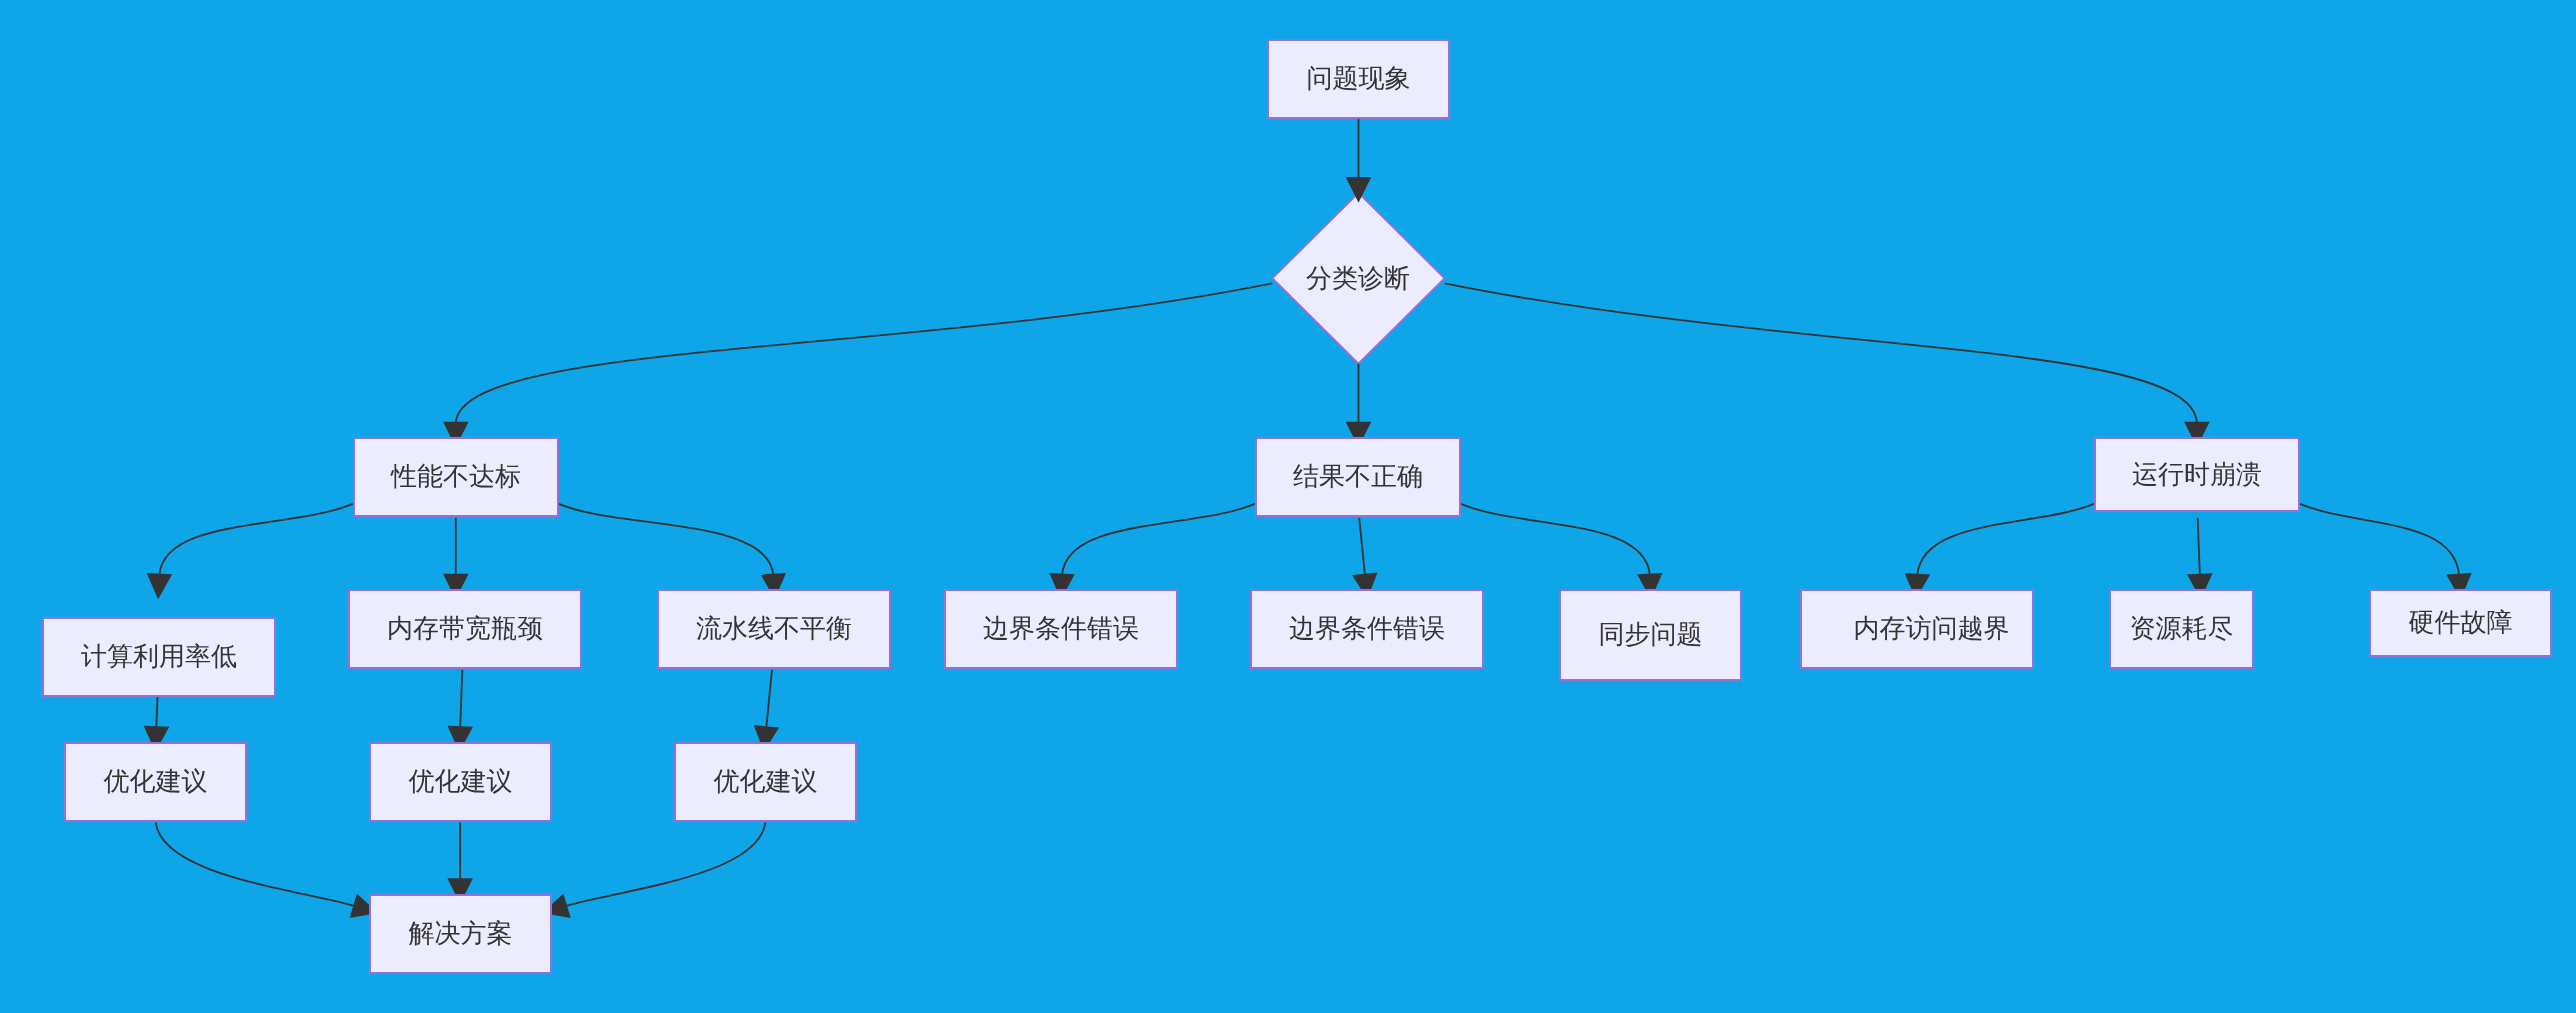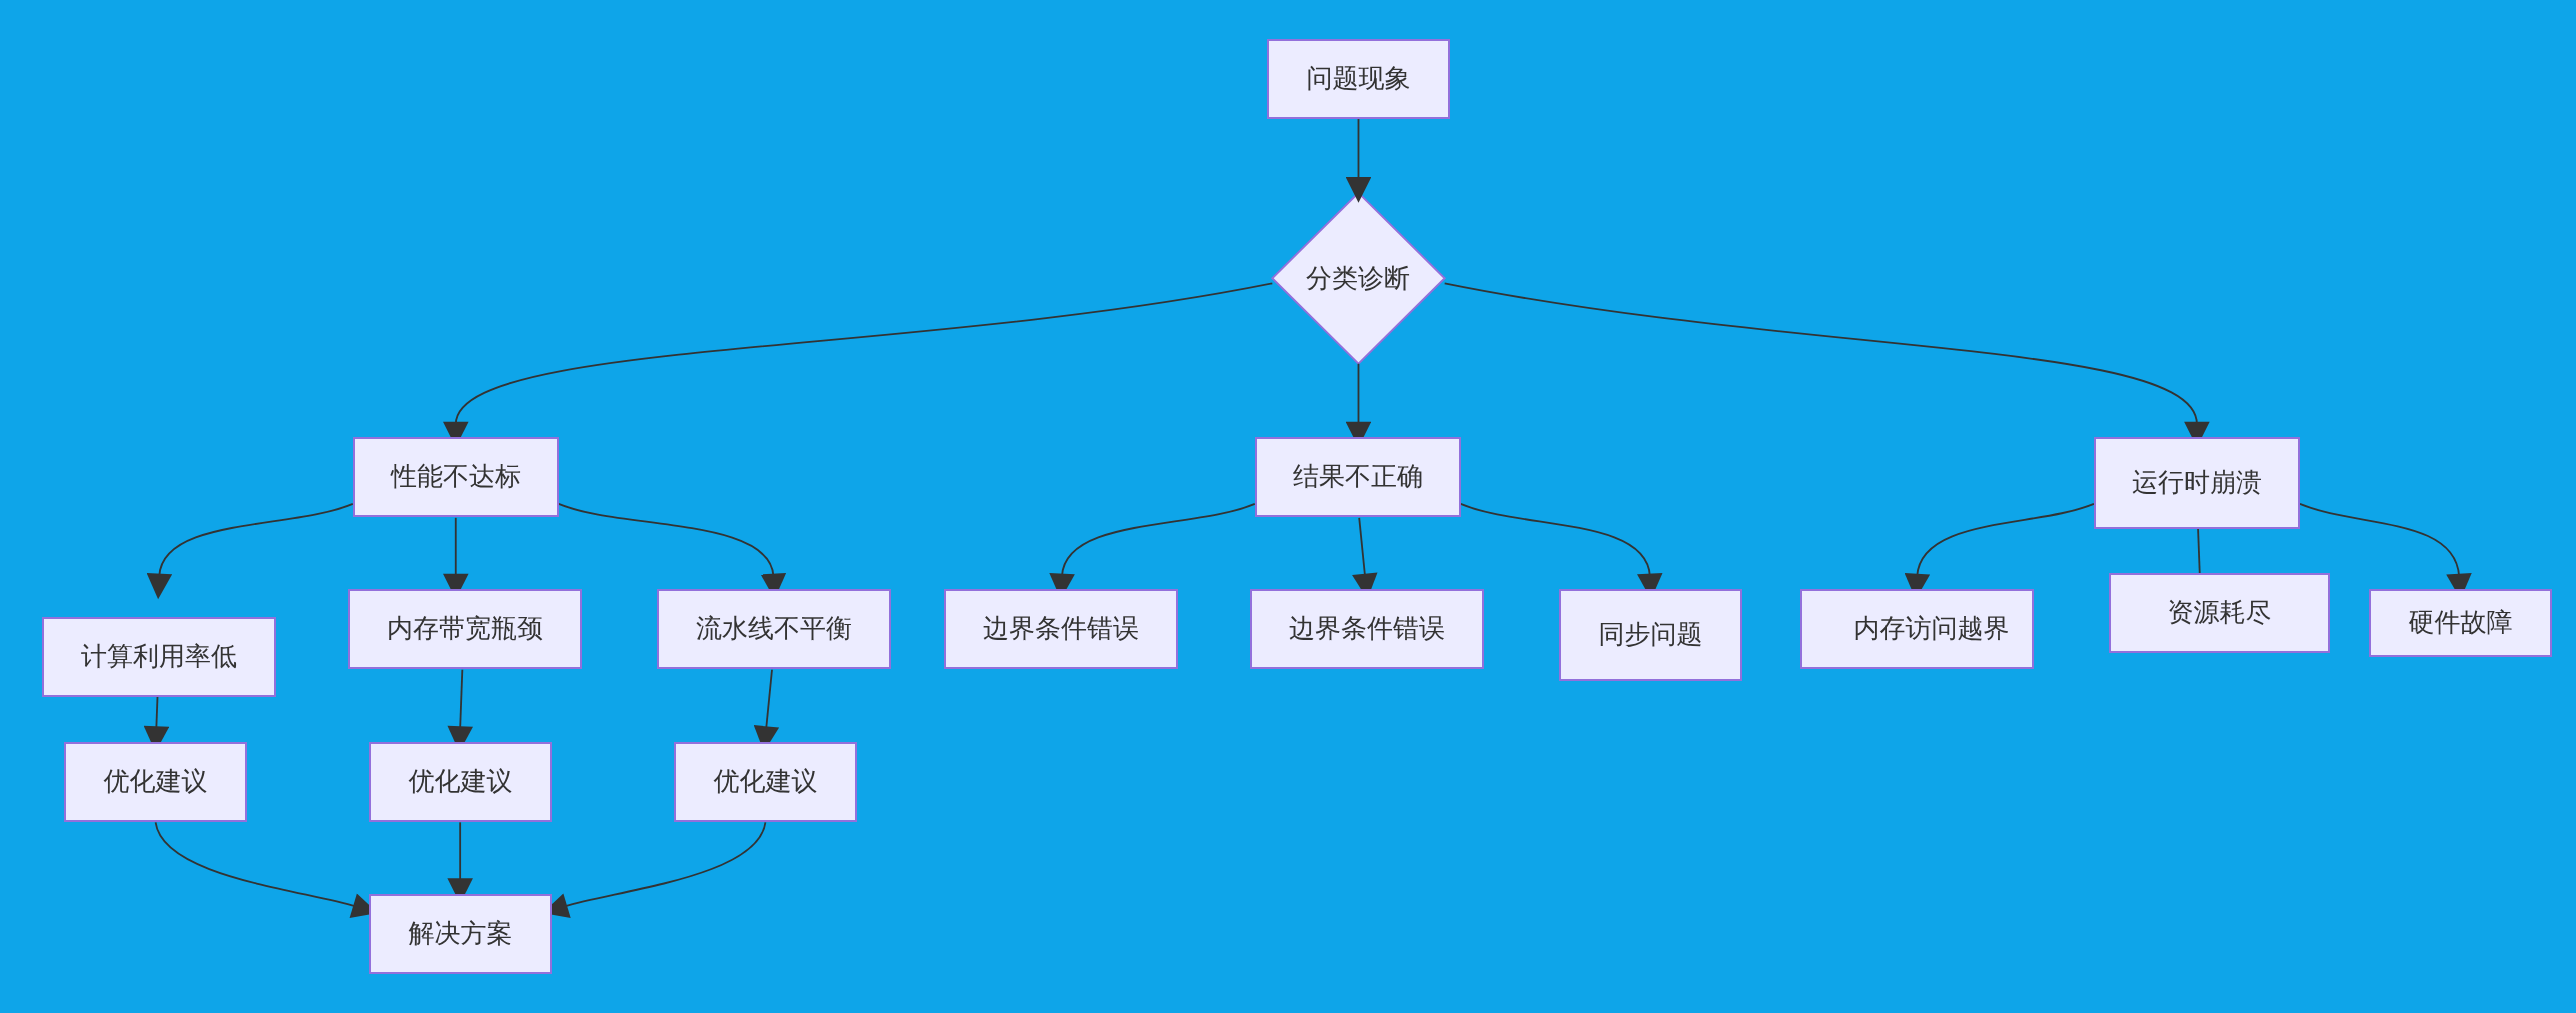--- a/index.html
+++ b/index.html
@@ -95,37 +95,37 @@
   </svg>
 
   <div class="node" style="left:1267px; top:39px;  width:183px; height:80px;">问题现象</div>
 
   <div class="node-label-only" style="left:1272px; top:238px; width:172px; height:80px;">分类诊断</div>
 
   <div class="node" style="left:1255px; top:437px; width:206px; height:80px;">结果不正确</div>
 
   <div class="node" style="left:353px;  top:437px; width:206px; height:80px;">性能不达标</div>
 
-  <div class="node" style="left:2094px; top:437px; width:206px; height:92px;">运行时崩溃</div>
+  <div class="node" style="left:2094px; top:437px; width:206px; height:75px;">运行时崩溃</div>
 
   <div class="node" style="left:42px;   top:617px; width:234px; height:80px;">计算利用率低</div>
 
   <div class="node" style="left:348px;  top:589px; width:234px; height:80px;">内存带宽瓶颈</div>
 
   <div class="node" style="left:657px;  top:589px; width:234px; height:80px;">流水线不平衡</div>
 
   <div class="node" style="left:944px; top:589px; width:234px; height:80px;">边界条件错误</div>
 
   <div class="node" style="left:1250px; top:589px; width:234px; height:80px;">边界条件错误</div>
 
   <div class="node" style="left:1559px; top:589px; width:183px; height:92px;">同步问题</div>
 
   <div class="node" style="left:1800px; top:589px; width:234px; height:80px;padding-left:29px;">内存访问越界</div>
 
-  <div class="node" style="left:2109px; top:573px; width:221px; height:80px;">资源耗尽</div>
+  <div class="node" style="left:2109px; top:589px; width:145px; height:80px;">资源耗尽</div>
 
   <div class="node" style="left:2369px; top:589px; width:183px; height:68px;">硬件故障</div>
 
   <div class="node" style="left:64px;   top:742px; width:183px; height:80px;">优化建议</div>
 
   <div class="node" style="left:369px;  top:742px; width:183px; height:80px;">优化建议</div>
 
   <div class="node" style="left:674px;  top:742px; width:183px; height:80px;">优化建议</div>
 
   <div class="node" style="left:369px;  top:894px; width:183px; height:80px;">解决方案</div>

